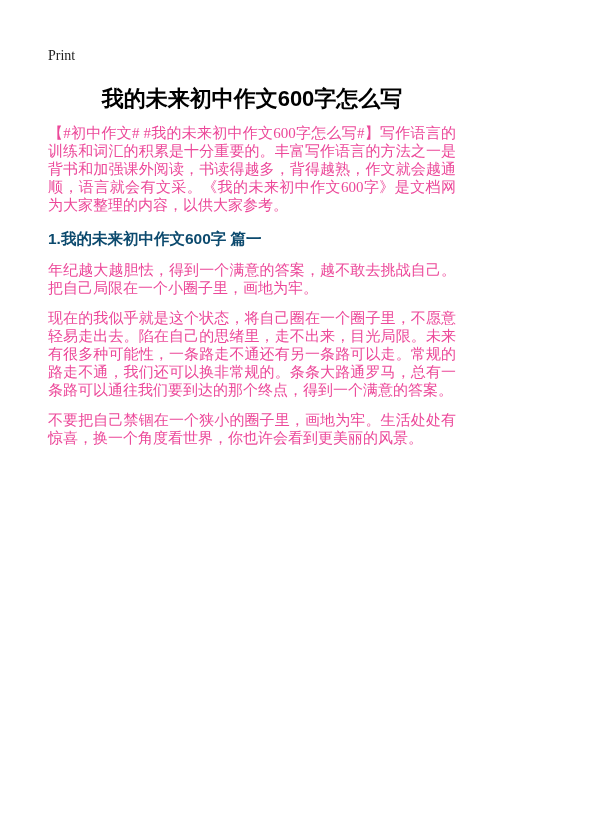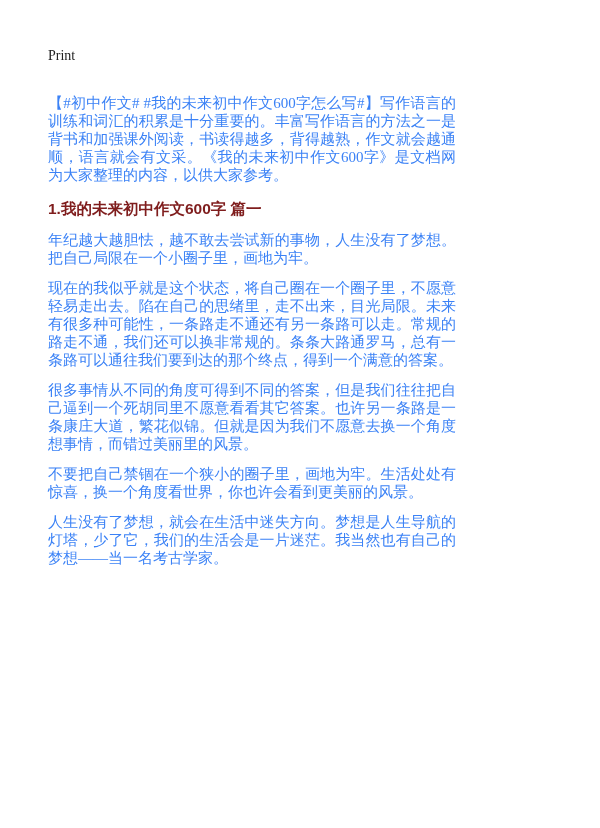--- a/index.html
+++ b/index.html
@@ -34,56 +34,55 @@
     line-height: 26px;
     font-weight: bold;
     color: #000000;
     text-align: center;
     margin: 0 0 12px 0;
   }
   .doc-body p {
     font-family: "Liberation Serif", "DejaVu Serif", serif;
     font-size: 15px;
     line-height: 18px;
-    color: #3b82f6;
+    color: #ec4899;
     margin: 8px 0 12px 0;
     text-align: justify;
     word-break: break-all;
   }
   .section-heading {
     font-family: "Liberation Sans", "DejaVu Sans", sans-serif;
     font-size: 15.5px;
     line-height: 18px;
     font-weight: bold;
-    color: #7f1d1d;
+    color: #0c4a6e;
     margin: 16px 0 13px 0;
   }
 </style>
 </head>
 <body>
 
 <div class="page">
 
   <div class="print-label">Print</div>
 
+  <h1 class="doc-title">我的未来初中作文600字怎么写</h1>
 
   <div class="doc-body">
 
     <p>【#初中作文# #我的未来初中作文600字怎么写#】写作语言的训练和词汇的积累是十分重要的。丰富写作语言的方法之一是背书和加强课外阅读，书读得越多，背得越熟，作文就会越通顺，语言就会有文采。《我的未来初中作文600字》是文档网为大家整理的内容，以供大家参考。</p>
 
     <h2 class="section-heading">1.我的未来初中作文600字 篇一</h2>
 
-    <p>年纪越大越胆怯，越不敢去尝试新的事物，人生没有了梦想。把自己局限在一个小圈子里，画地为牢。</p>
+    <p>年纪越大越胆怯，得到一个满意的答案，越不敢去挑战自己。把自己局限在一个小圈子里，画地为牢。</p>
 
     <p>现在的我似乎就是这个状态，将自己圈在一个圈子里，不愿意轻易走出去。陷在自己的思绪里，走不出来，目光局限。未来有很多种可能性，一条路走不通还有另一条路可以走。常规的路走不通，我们还可以换非常规的。条条大路通罗马，总有一条路可以通往我们要到达的那个终点，得到一个满意的答案。</p>
 
-    <p>很多事情从不同的角度可得到不同的答案，但是我们往往把自己逼到一个死胡同里不愿意看看其它答案。也许另一条路是一条康庄大道，繁花似锦。但就是因为我们不愿意去换一个角度想事情，而错过美丽里的风景。</p>
 
 
     <p>不要把自己禁锢在一个狭小的圈子里，画地为牢。生活处处有惊喜，换一个角度看世界，你也许会看到更美丽的风景。</p>
 
 
 
 
-    <p>人生没有了梦想，就会在生活中迷失方向。梦想是人生导航的灯塔，少了它，我们的生活会是一片迷茫。我当然也有自己的梦想——当一名考古学家。</p>
 
   </div>
 </div>
 
 </body></html>

